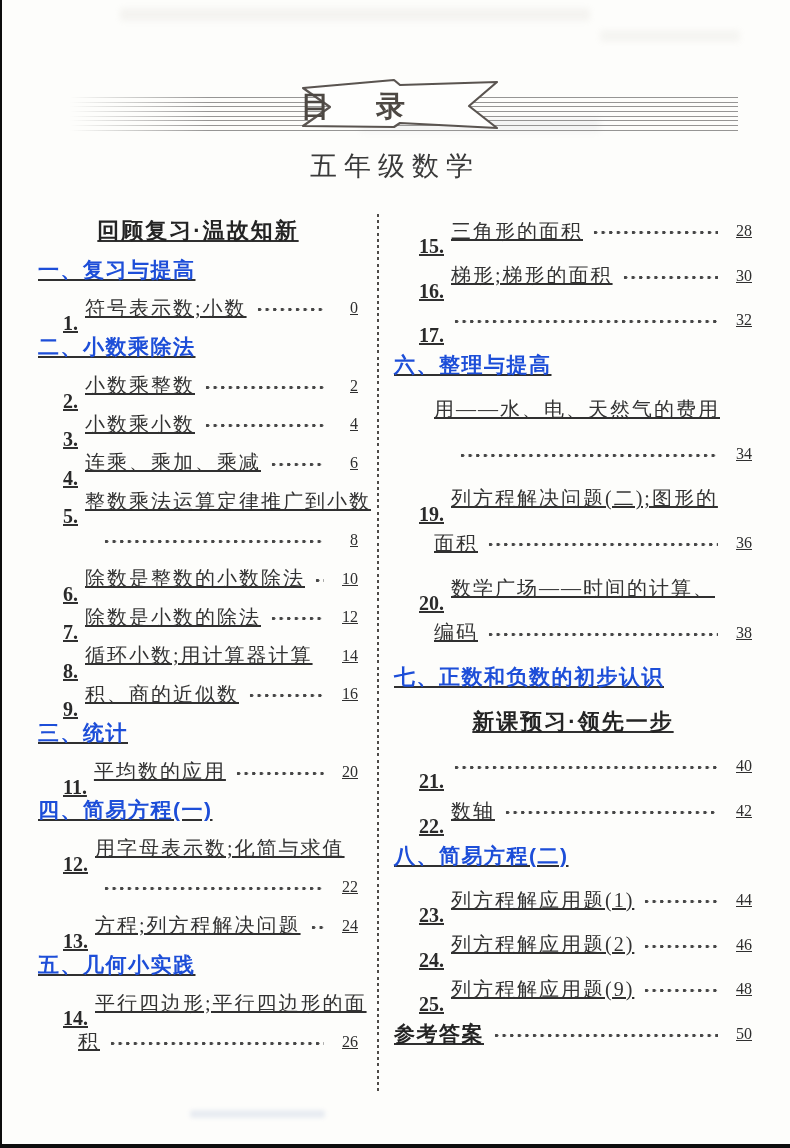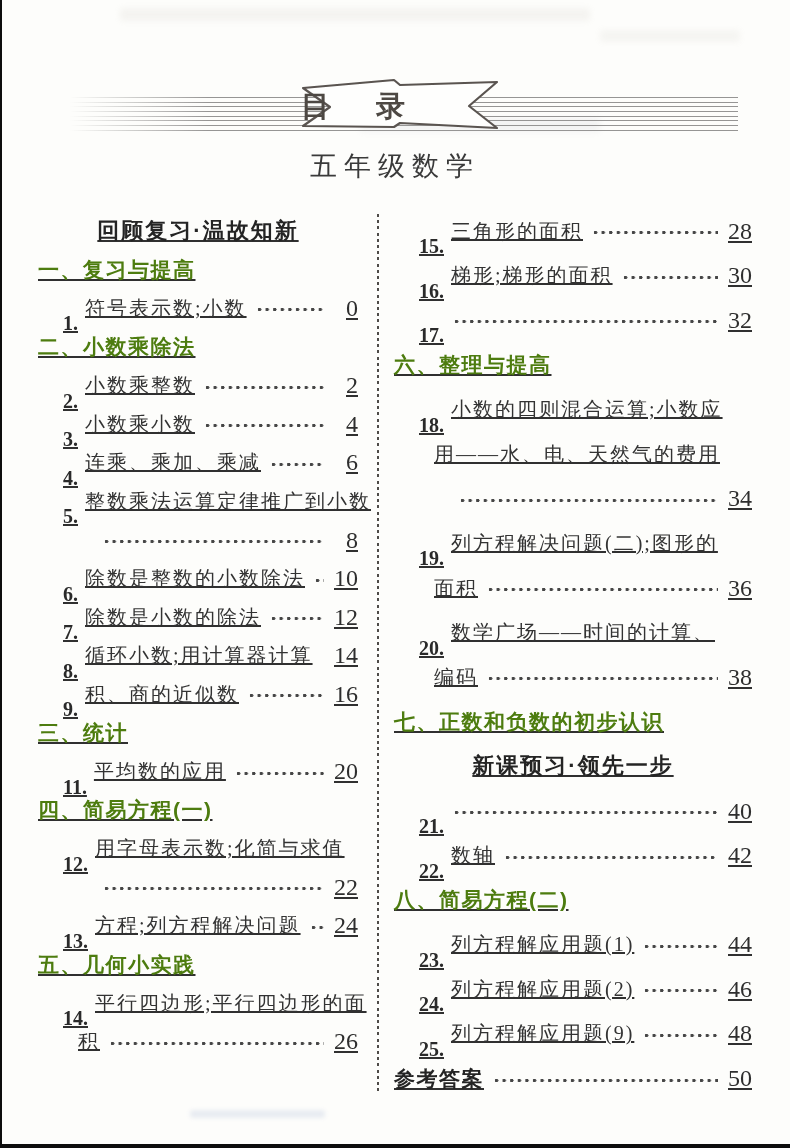--- a/index.html
+++ b/index.html
@@ -38,30 +38,30 @@
   .col-left{left:38px;top:212px;width:320px;}
   .col-right{left:394px;top:209px;width:358px;}
   .divider{position:absolute;left:377px;top:214px;width:2px;height:878px;
     background:repeating-linear-gradient(to bottom,#4e4b48 0,#4e4b48 3px,rgba(0,0,0,0) 3px,rgba(0,0,0,0) 6.2px);}
 
   .row{display:flex;align-items:center;}
   .col-left .row{height:38.6px;}
   .col-right .row{height:44.6px;}
   .row-heading{justify-content:center;
     font-family:"Liberation Sans","DejaVu Sans",sans-serif;font-weight:bold;font-size:22px;color:#242424;letter-spacing:2px;}
-  .row-section{font-family:"Liberation Sans","DejaVu Sans",sans-serif;font-weight:bold;font-size:21px;color:#4d7c0f;letter-spacing:1.5px;}
+  .row-section{font-family:"Liberation Sans","DejaVu Sans",sans-serif;font-weight:bold;font-size:21px;color:#1d4ed8;letter-spacing:1.5px;}
   .num{font-weight:bold;font-size:20px;color:#2a2a2a;padding-left:25px;flex:0 0 auto;margin-top:31px;}
   .title{font-size:20px;color:#333;letter-spacing:2px;padding-left:7px;white-space:nowrap;flex:0 0 auto;}
   .title.cont{padding-left:40px;}
   .row.cont-leader{padding-left:56px;}
   .answer-label{font-family:"Liberation Sans","DejaVu Sans",sans-serif;font-weight:bold;font-size:21px;color:#242424;letter-spacing:1.5px;flex:0 0 auto;}
   .leader{flex:1 1 auto;height:5px;margin:3px 8px 0 10px;
     background:radial-gradient(circle at 2.6px 50%,#454545 1.5px,rgba(0,0,0,0) 2px) left center/7.6px 5px repeat-x;}
   .leader.to-edge{margin-right:2px;}
-  .page-num{font-size:24px;color:#2e2e2e;text-align:right;min-width:26px;flex:0 0 auto;}
+  .page-num{font-size:16px;color:#2e2e2e;text-align:right;min-width:26px;flex:0 0 auto;}
 </style>
 </head>
 <body>
 
 <div class="edge-left"></div>
 <div class="edge-bottom"></div>
 
 <div class="ghost g1"></div>
 <div class="ghost g2"></div>
 <div class="ghost g3"></div>
@@ -203,24 +203,20 @@
     </div>
     <div class="row">
       <span class="num">17.</span>
       <div class="leader"></div>
       <span class="page-num">32</span>
     </div>
     <div class="row row-section">
       <span>六、整理与提高</span>
     </div>
     <div class="row">
-      <span class="num">18.</span>
-      <span class="title">小数的四则混合运算;小数应</span>
-    </div>
-    <div class="row">
       <span class="title cont">用——水、电、天然气的费用</span>
     </div>
     <div class="row cont-leader">
       <div class="leader"></div>
       <span class="page-num">34</span>
     </div>
     <div class="row">
       <span class="num">19.</span>
       <span class="title">列方程解决问题(二);图形的</span>
     </div>

